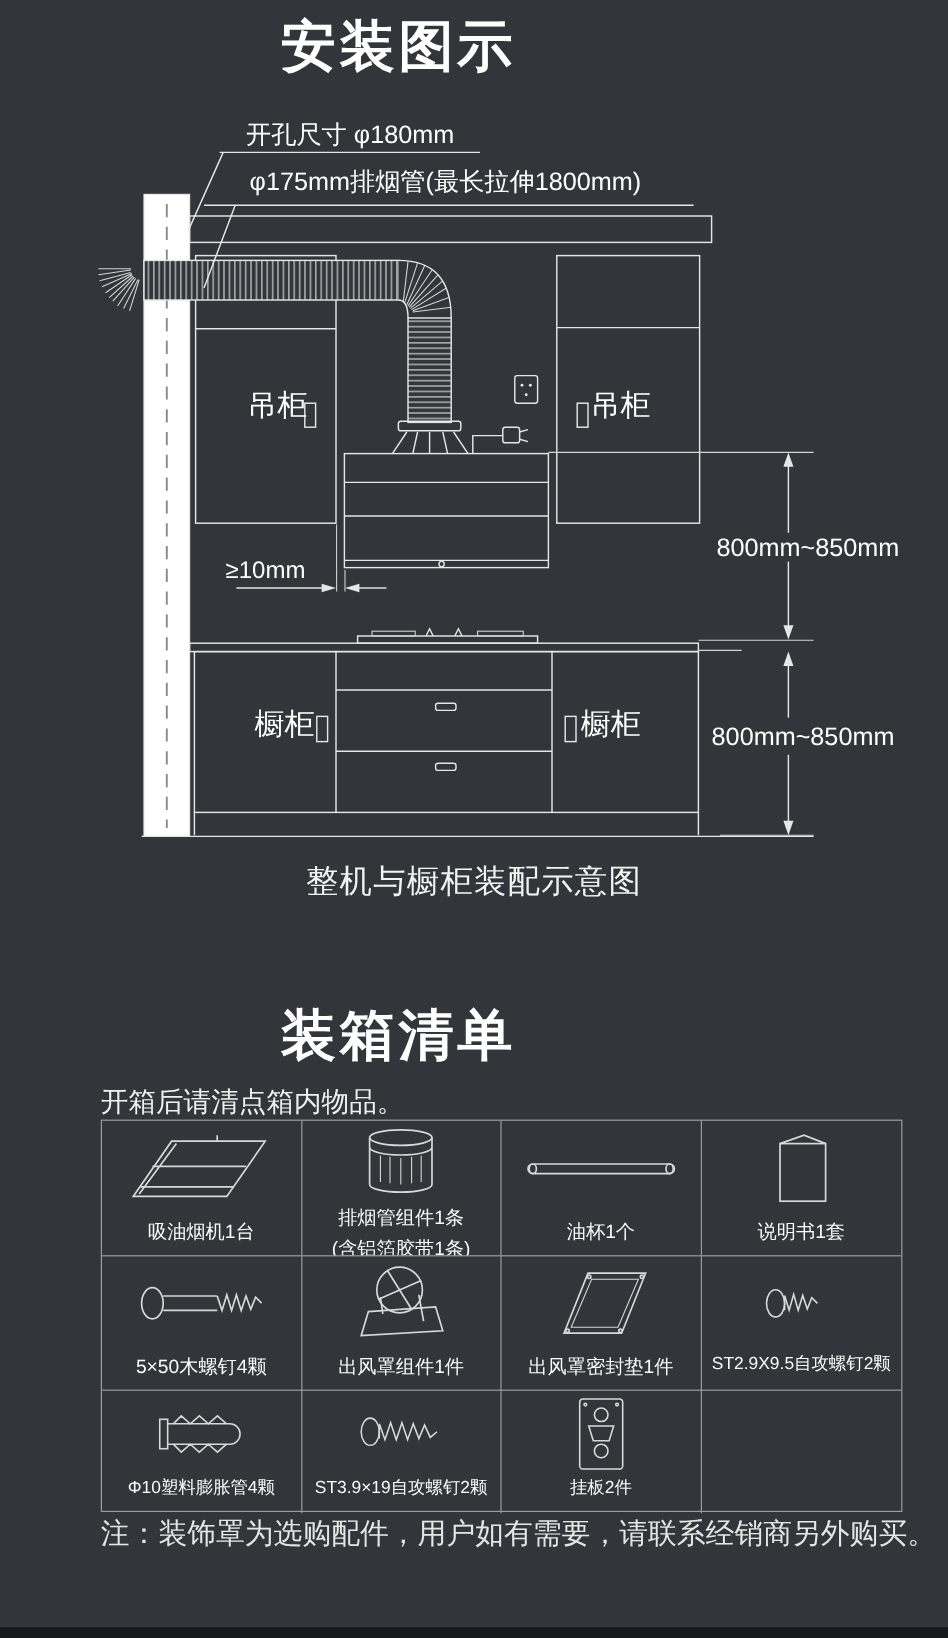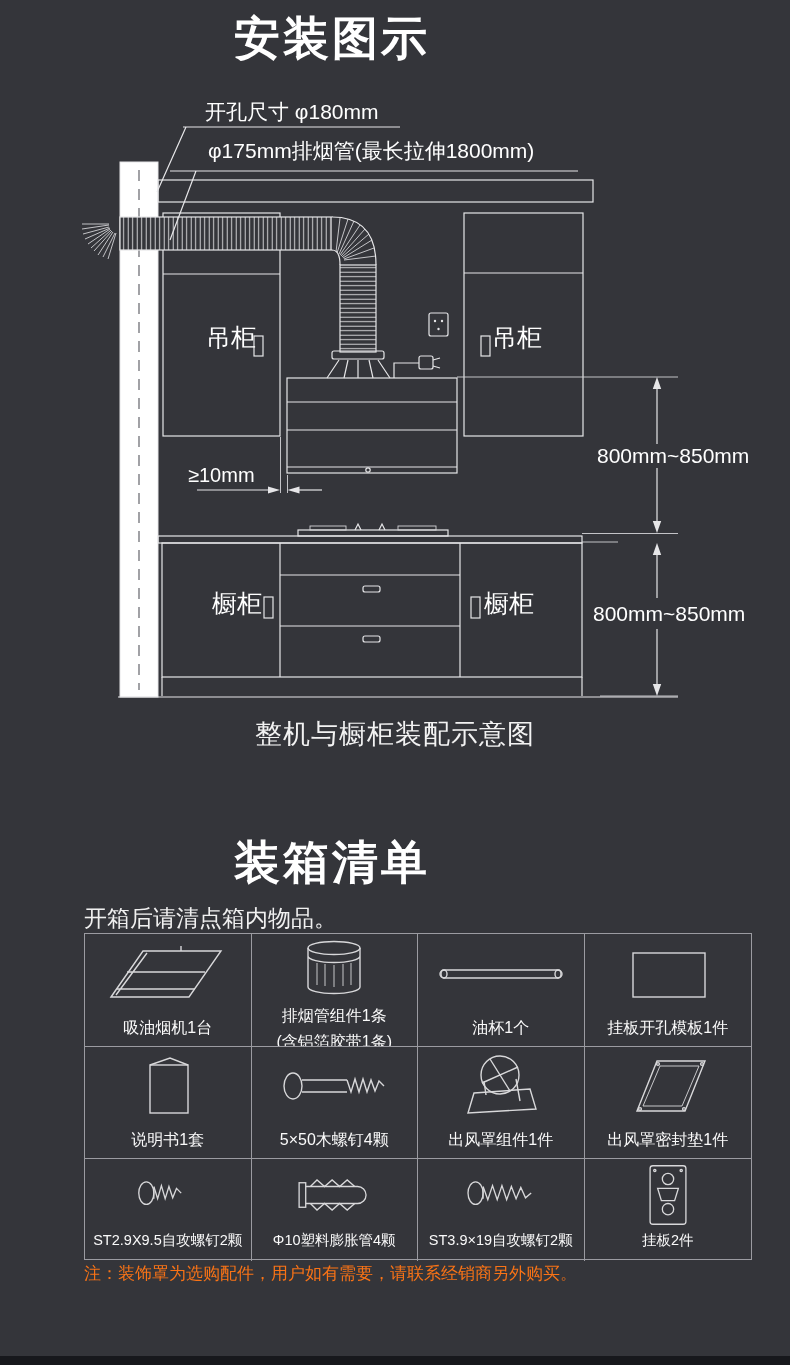--- a/index.html
+++ b/index.html
@@ -37,21 +37,21 @@
   .cell:nth-child(4n){border-right:none;}
   .cell:nth-child(n+9){border-bottom:none;}
   .icon-box{flex:1;display:flex;align-items:center;justify-content:center;width:100%;}
   .cell-label{
     font-size:16px;line-height:1.2;text-align:center;color:#fafafa;
     margin-bottom:9px;white-space:nowrap;
   }
   .cell-label.sub{margin-top:-2px;}
   .cell.r3 .cell-label{font-size:14.5px;margin-bottom:12px;}
   #packing-note{
-    position:absolute;left:84px;top:1262px;font-size:17px;color:#f97316;text-align:center;
+    position:absolute;left:84px;top:1262px;font-size:24px;color:#e5e5e5;text-align:center;
   }
   #bottom-bar{
     position:absolute;left:0;top:1356px;width:790px;height:9px;background:#17181c;
   }
   svg .ln{stroke:#e6e6e8;stroke-width:1.2;fill:none;}
   svg .thin{stroke:#d4d4d7;stroke-width:0.9;fill:none;}
   svg .fillbg{fill:#34353a;}
   svg .wht{fill:#ffffff;}
   svg text{fill:#ffffff;}
   .icon-svg{stroke:#d8d8da;stroke-width:1.4;fill:none;}
@@ -235,28 +235,20 @@
     <div class="icon-box">
       <svg class="icon-svg" width="150" height="72" viewBox="0 0 150 70">
         <rect x="14" y="29" width="122" height="8" rx="4"></rect>
         <ellipse cx="18" cy="33" rx="3" ry="4"></ellipse>
         <ellipse cx="132" cy="33" rx="3" ry="4"></ellipse>
       </svg>
     </div>
     <div class="cell-label">油杯1个</div>
   </div>
 
-  <div class="cell">
-    <div class="icon-box">
-      <svg class="icon-svg" width="150" height="72" viewBox="0 0 150 70">
-        <rect x="40" y="12" width="72" height="44"></rect>
-      </svg>
-    </div>
-    <div class="cell-label">挂板开孔模板1件</div>
-  </div>
 
   <div class="cell">
     <div class="icon-box">
       <svg class="icon-svg" width="150" height="72" viewBox="0 0 150 70">
         <rect x="57" y="12" width="38" height="48"></rect>
         <path d="M57,12 L77,5 L95,12"></path>
       </svg>
     </div>
     <div class="cell-label">说明书1套</div>
   </div>

